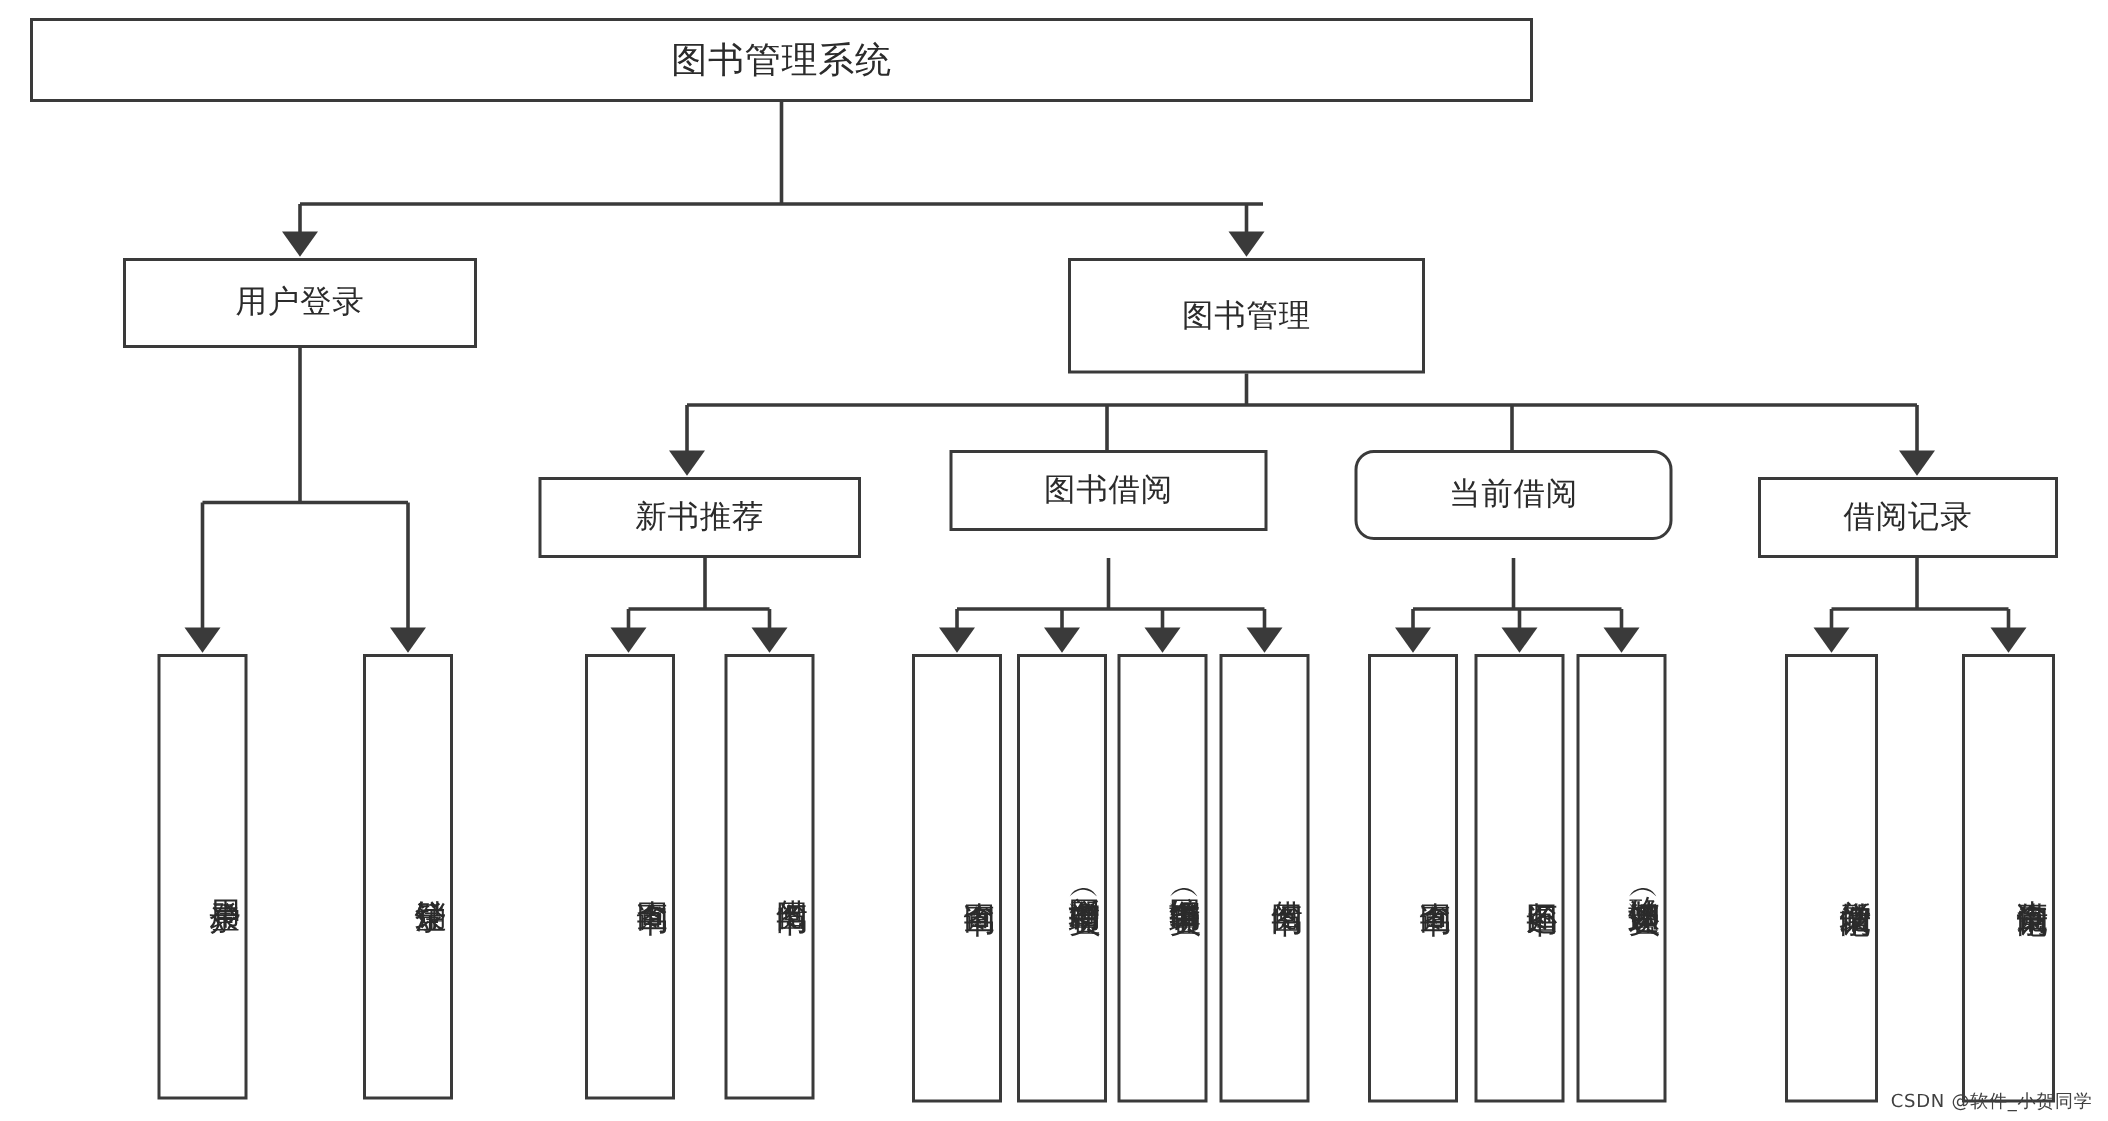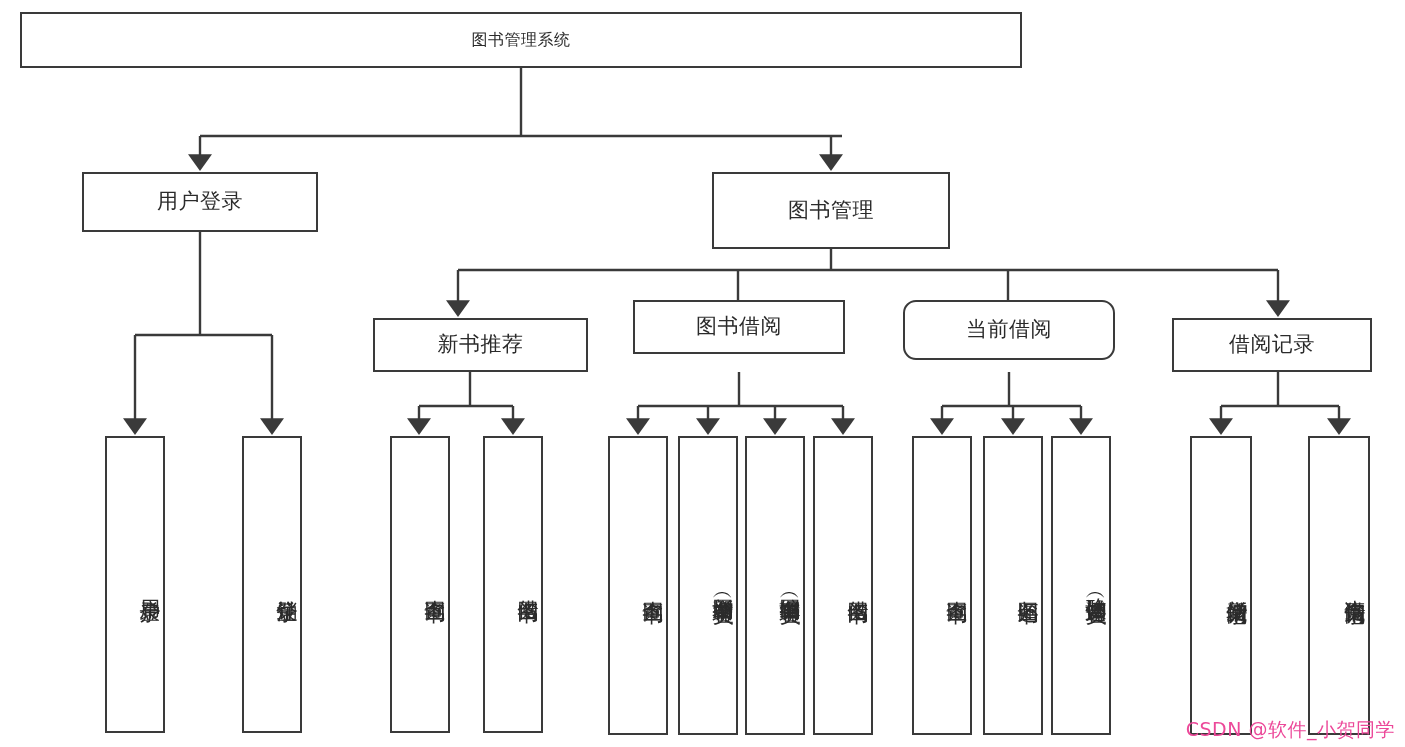--- a/index.html
+++ b/index.html
@@ -28,21 +28,21 @@
     align-items: center;
     justify-content: center;
     text-align: center;
     letter-spacing: 0.5px;
   }
   .node.h {
     font-size: 21px;
     line-height: 1.1;
   }
   .node.root {
-    font-size: 16px;
+    font-size: 24px;
   }
   .node.v {
     font-size: 21px;
     writing-mode: vertical-rl;
     text-orientation: upright;
     line-height: 1.25;
     padding-top: 6px;
     padding-bottom: 6px;
     align-items: flex-start;
     justify-content: center;
@@ -58,22 +58,22 @@
     left: 0;
     top: 0;
     width: 1405px;
     height: 747px;
     pointer-events: none;
   }
   #watermark {
     position: absolute;
     right: 10px;
     bottom: 4px;
-    font-size: 19px;
-    color: #ec4899;
+    font-size: 12px;
+    color: #404040;
     letter-spacing: 0.5px;
     font-family: "DejaVu Sans", "Liberation Sans", sans-serif;
     white-space: nowrap;
   }
 </style>
 </head>
 <body>
 
 <div id="canvas">
 
@@ -131,21 +131,21 @@
     <span>图书管理系统</span>
   </div>
 
   <div class="node h" style="left:82px; top:172px; width:236px; height:60px;">
     <span>用户登录</span>
   </div>
   <div class="node h" style="left:712px; top:172px; width:238px; height:77px;">
     <span>图书管理</span>
   </div>
 
-  <div class="node h" style="left:373px; top:318px; width:215px; height:54px;">
+  <div class="node h" style="left:359px; top:318px; width:215px; height:54px;">
     <span>新书推荐</span>
   </div>
   <div class="node h" style="left:633px; top:300px; width:212px; height:54px;">
     <span>图书借阅</span>
   </div>
   <div class="node h" style="left:903px; top:300px; width:212px; height:60px;border-radius:13px;">
     <span>当前借阅</span>
   </div>
   <div class="node h" style="left:1172px; top:318px; width:200px; height:54px;">
     <span>借阅记录</span>

